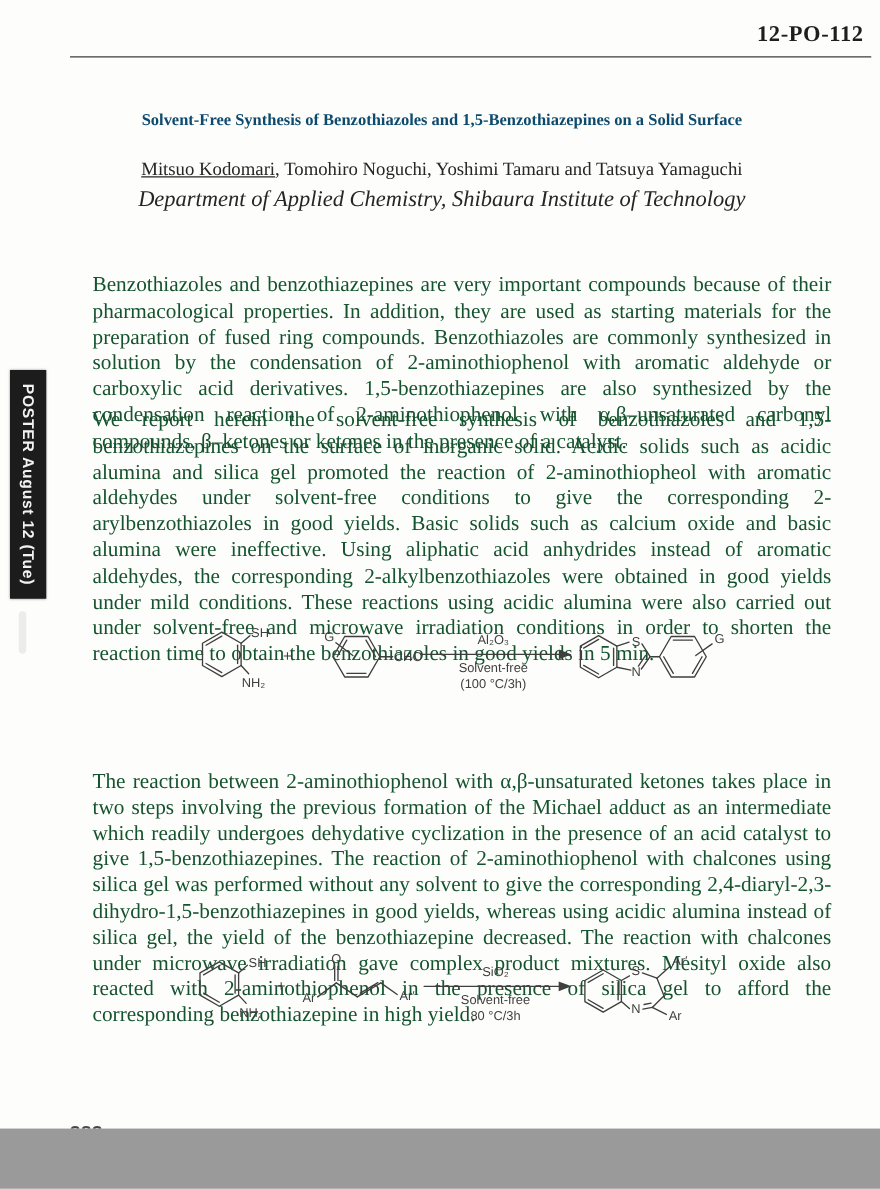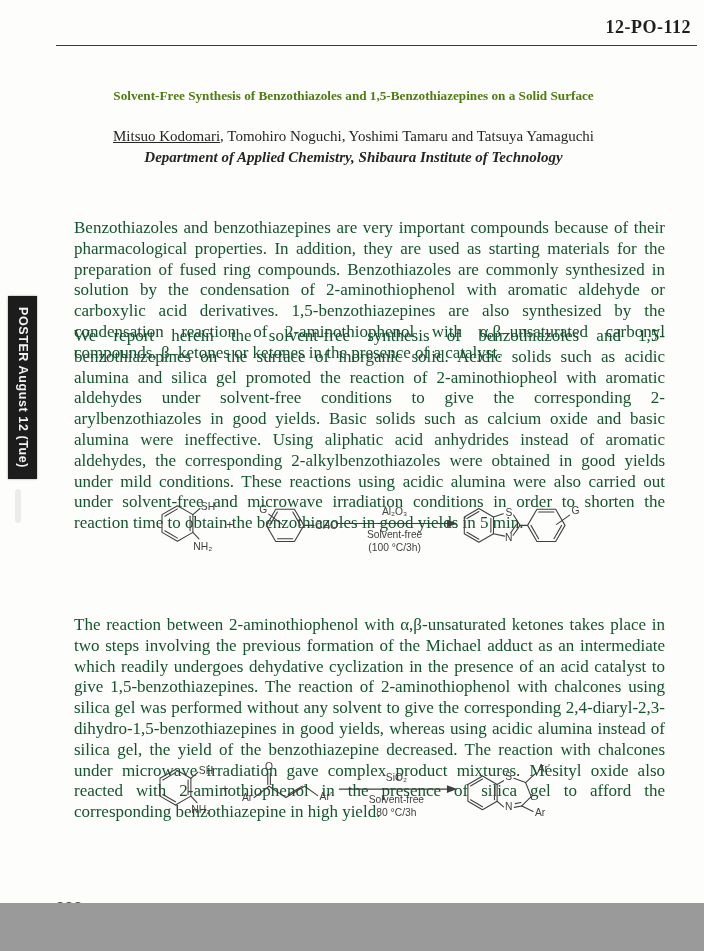--- a/index.html
+++ b/index.html
@@ -11,30 +11,30 @@
   .header-code {
     position:absolute; top:17px; right:13px;
     font-size:18px; font-weight:bold; letter-spacing:0.5px; color:#1e1e1e;
   }
   .header-rule {
     position:absolute; top:45px; left:56px; right:7px; height:0;
     border-top:1.6px solid #3c3c3c;
   }
   .title {
     position:absolute; top:88px; left:58px; width:591px;
-    text-align:center; font-size:13.2px; font-weight:bold; color:#4d7c0f;
+    text-align:center; font-size:13.2px; font-weight:bold; color:#0c4a6e;
   }
   .authors {
     position:absolute; top:128px; left:58px; width:591px;
     text-align:center; font-size:15px;
   }
   .authors .presenting { text-decoration:underline; }
   .affil, .addr {
     position:absolute; left:58px; width:591px; text-align:center;
-    font-style:italic; font-size:15px;font-weight:bold;
+    font-style:italic; font-size:18px;
   }
   .affil { top:149px; }
   .addr  { top:169px; }
   .para {
     position:absolute; left:58px; width:591px; margin:16px;
     text-align:justify; font-size:17px; line-height:20.8px; color:#14532d;
   }
   .para-1 { top:202px; }
   .para-2 { top:310px; }
   .para-3 { top:599px; }

